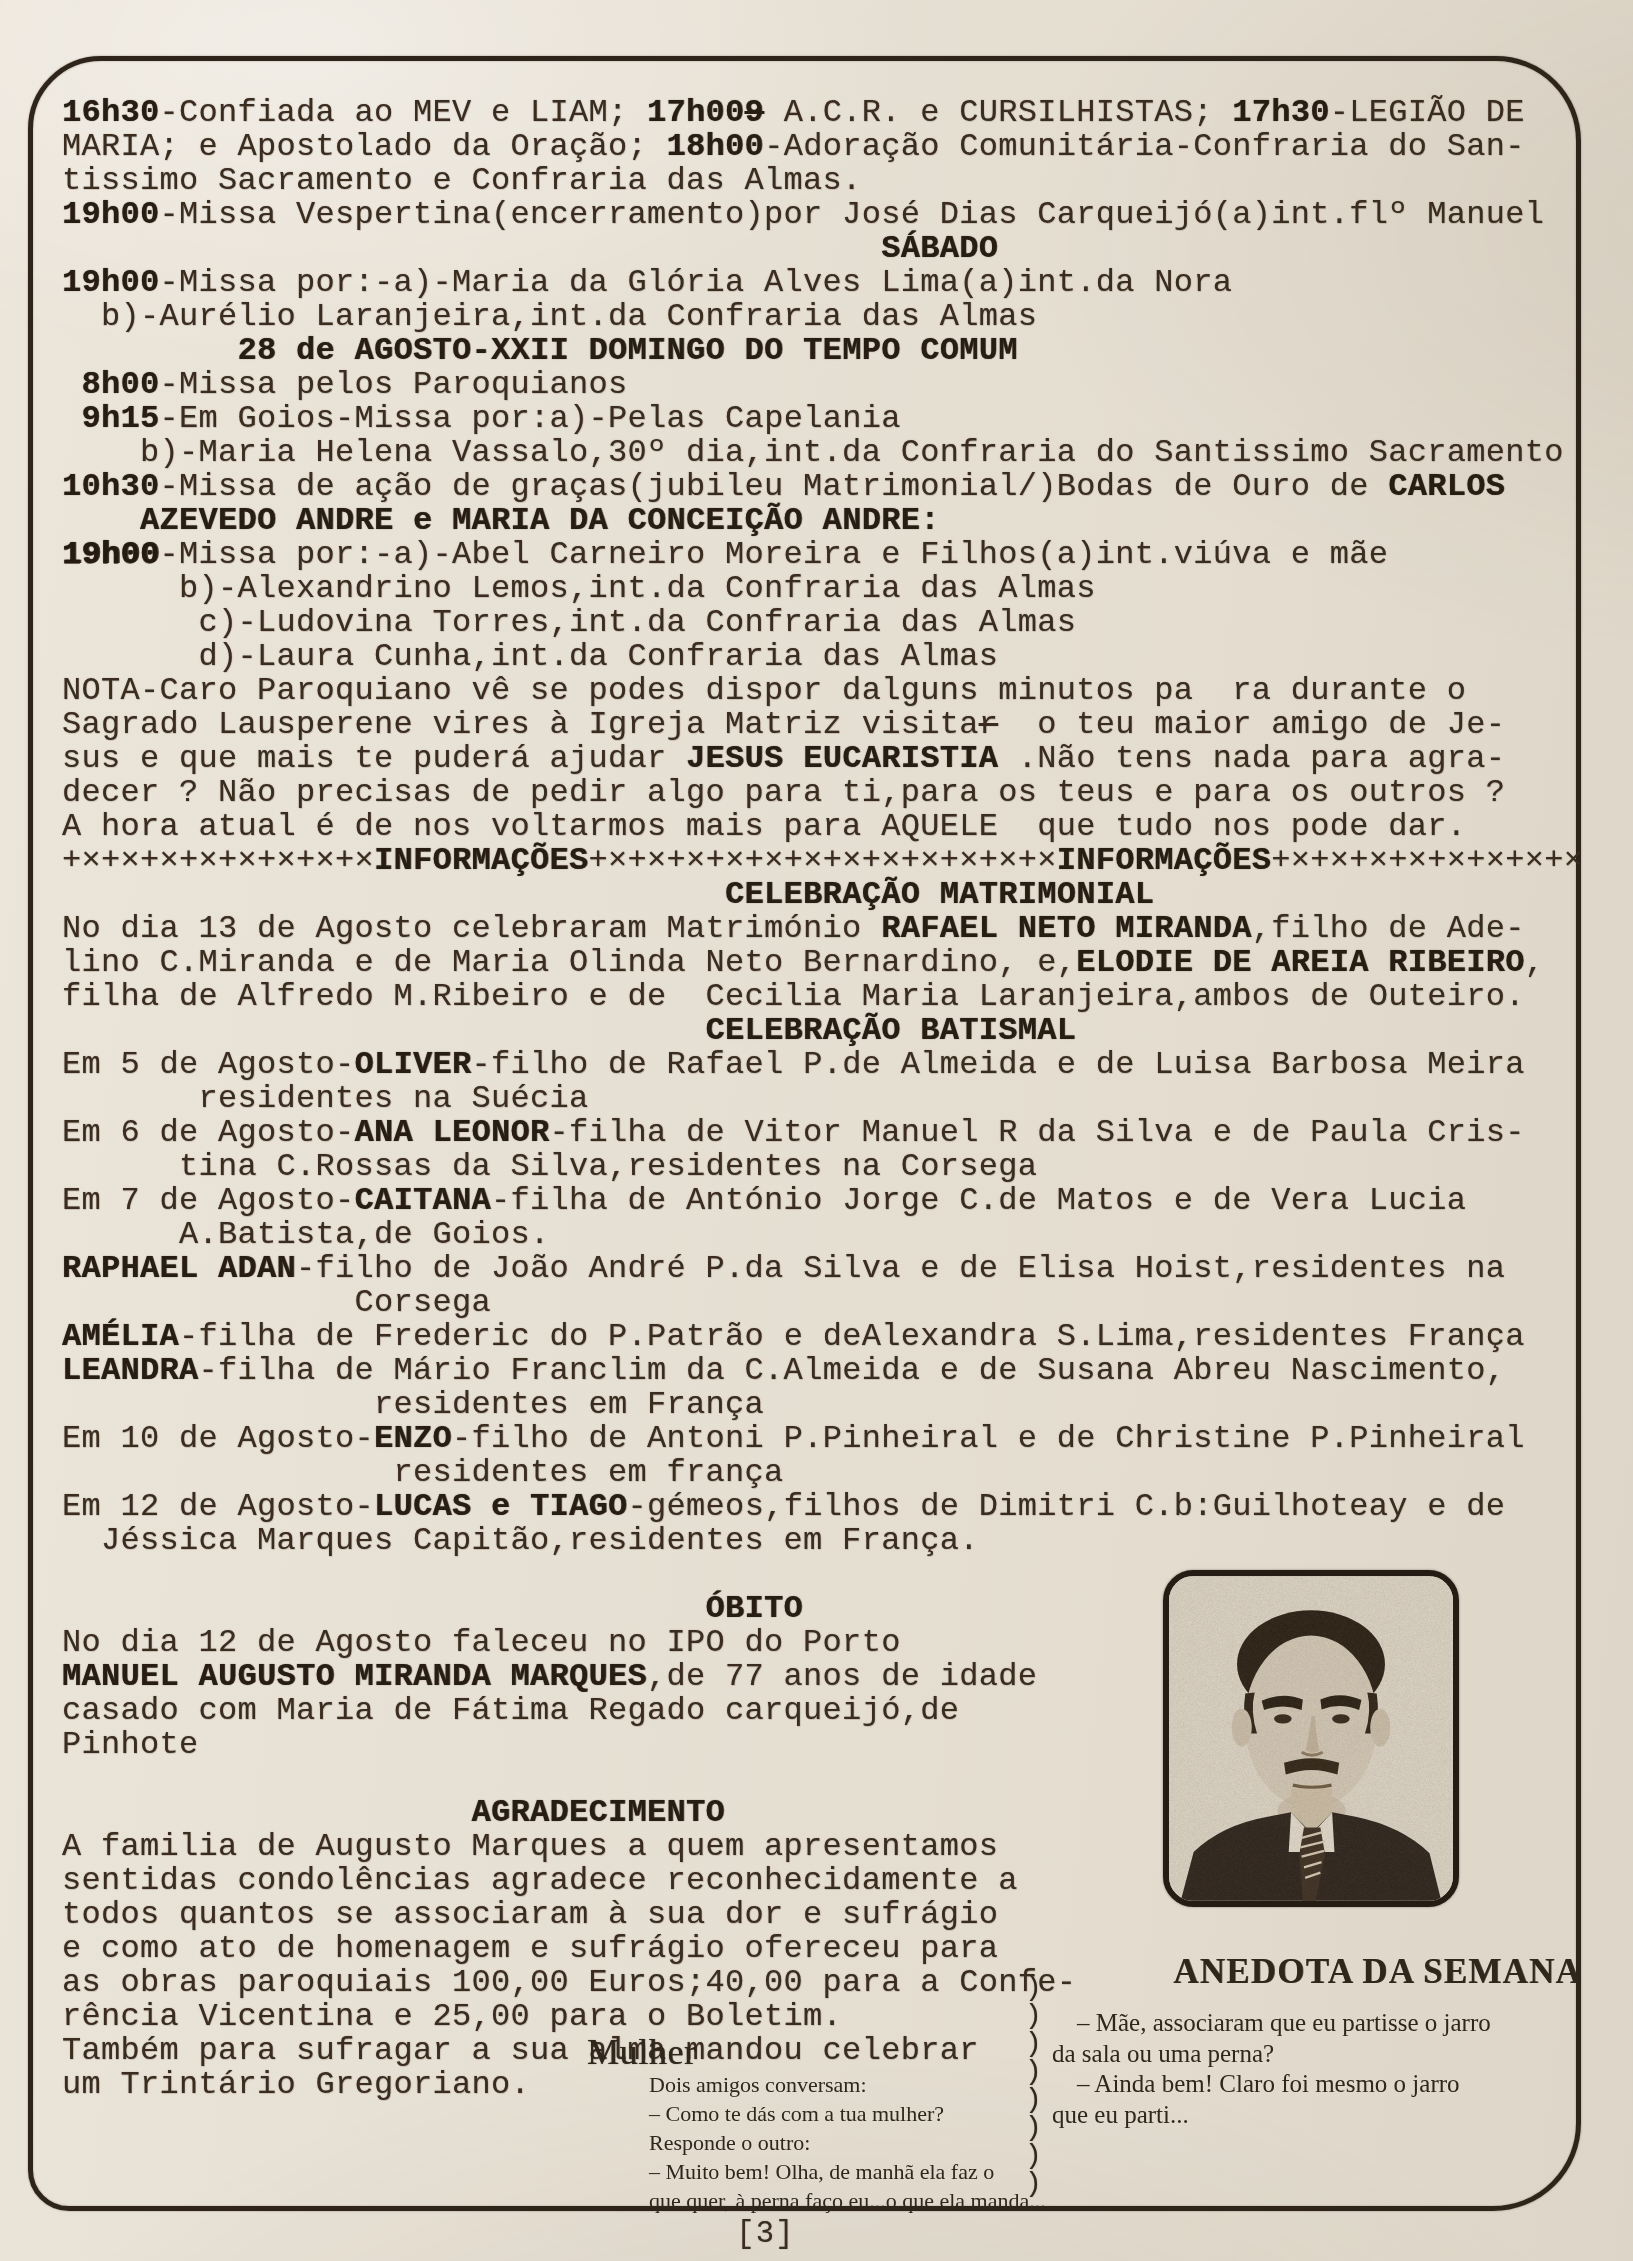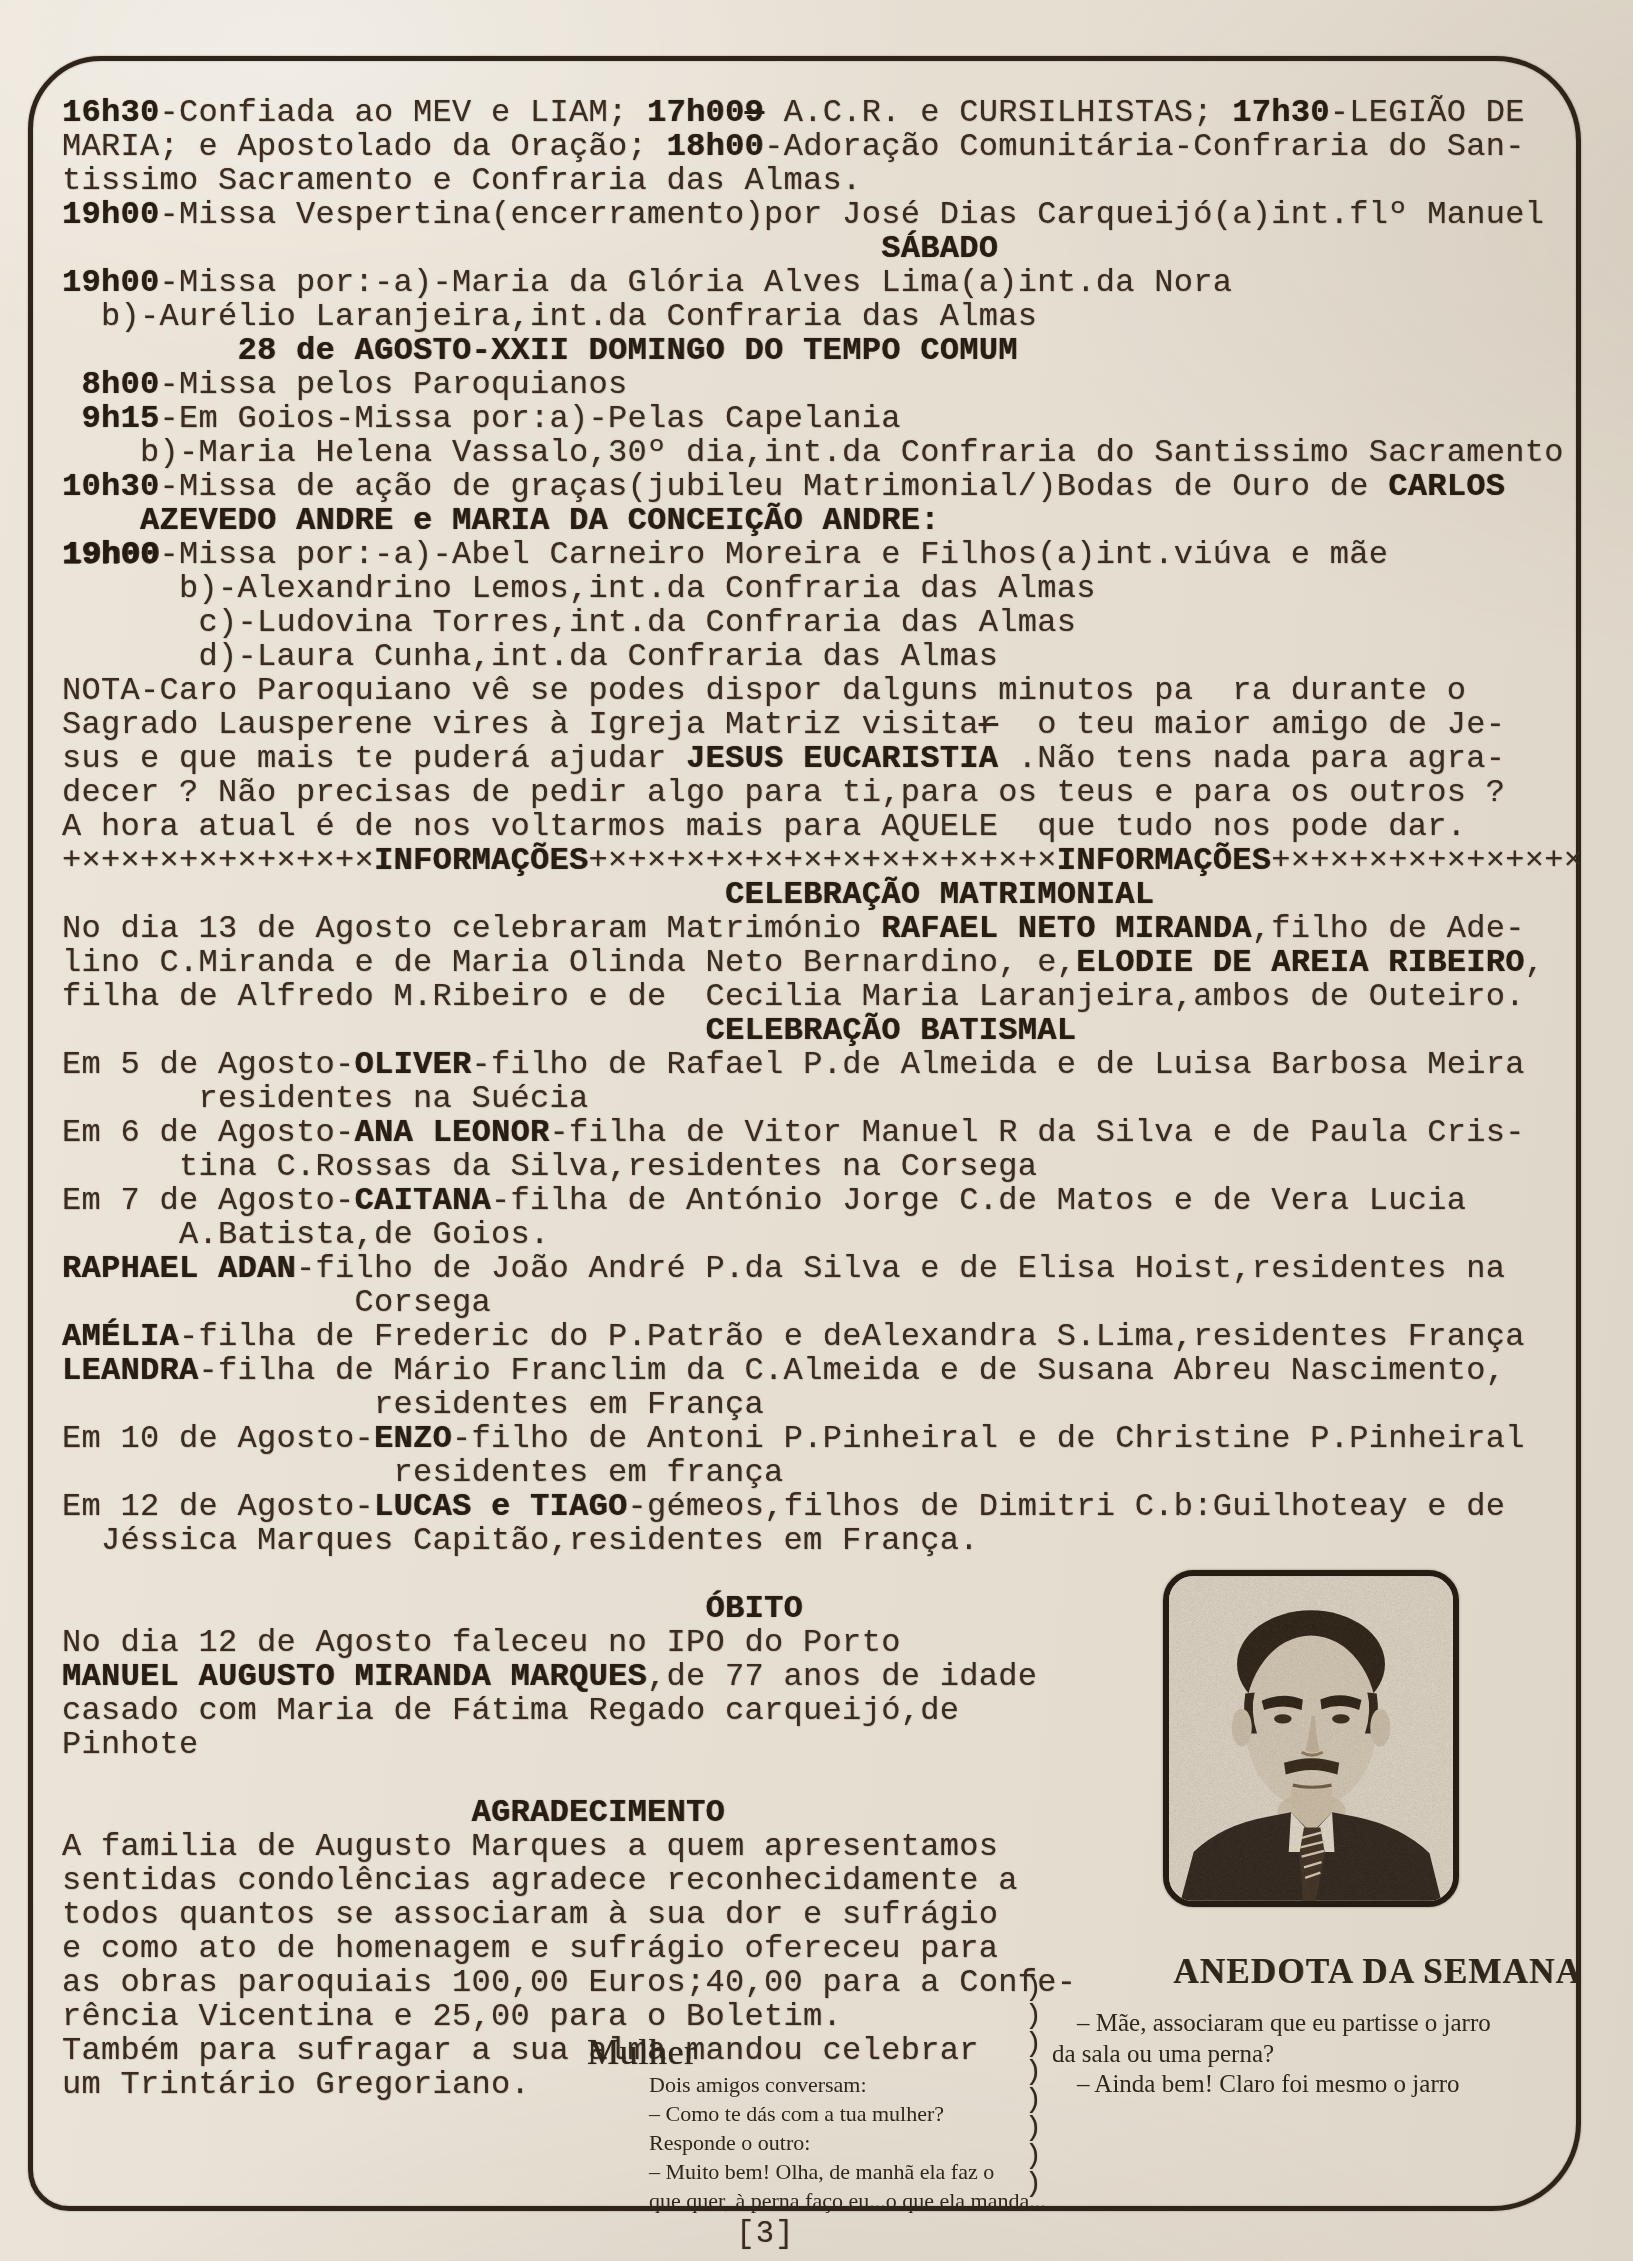--- a/index.html
+++ b/index.html
@@ -120,17 +120,17 @@
 
     <path d="M230,428 L258,428 L266,474 L250,553 L228,553 L222,474 Z" fill="#3b2d20"></path>
     <path d="M226,446 L262,436 M224,462 L266,452 M226,478 L264,468 M230,496 L260,487 M232,514 L258,505" stroke="#d9cdb8" stroke-width="4"></path>
 
     <rect x="0" y="0" width="484" height="553" filter="url(#grain)" opacity="0.5"></rect>
   </svg>
 </div>
 
 <div class="print anedota">
   <div class="anedota-title">ANEDOTA DA SEMANA</div>
-  <div class="anedota-lines" id="anedota-lines"><div>    – Mãe, associaram que eu partisse o jarro</div><div>da sala ou uma perna?</div><div>    – Ainda bem! Claro foi mesmo o jarro</div></div>
+  <div class="anedota-lines" id="anedota-lines"><div>    – Mãe, associaram que eu partisse o jarro</div><div>da sala ou uma perna?</div><div>    – Ainda bem! Claro foi mesmo o jarro</div><div>que eu parti...</div></div>
 </div>
 
 <div class="page-number">[3]</div>
 
 
 </body></html>

